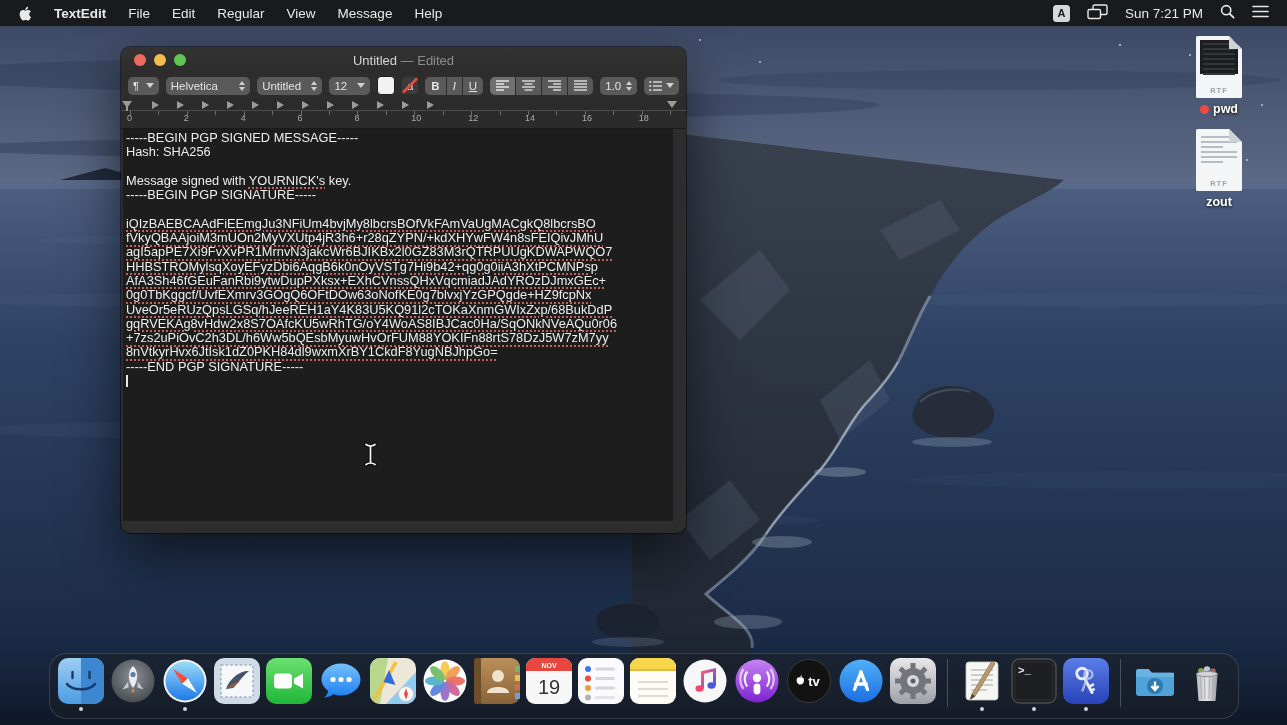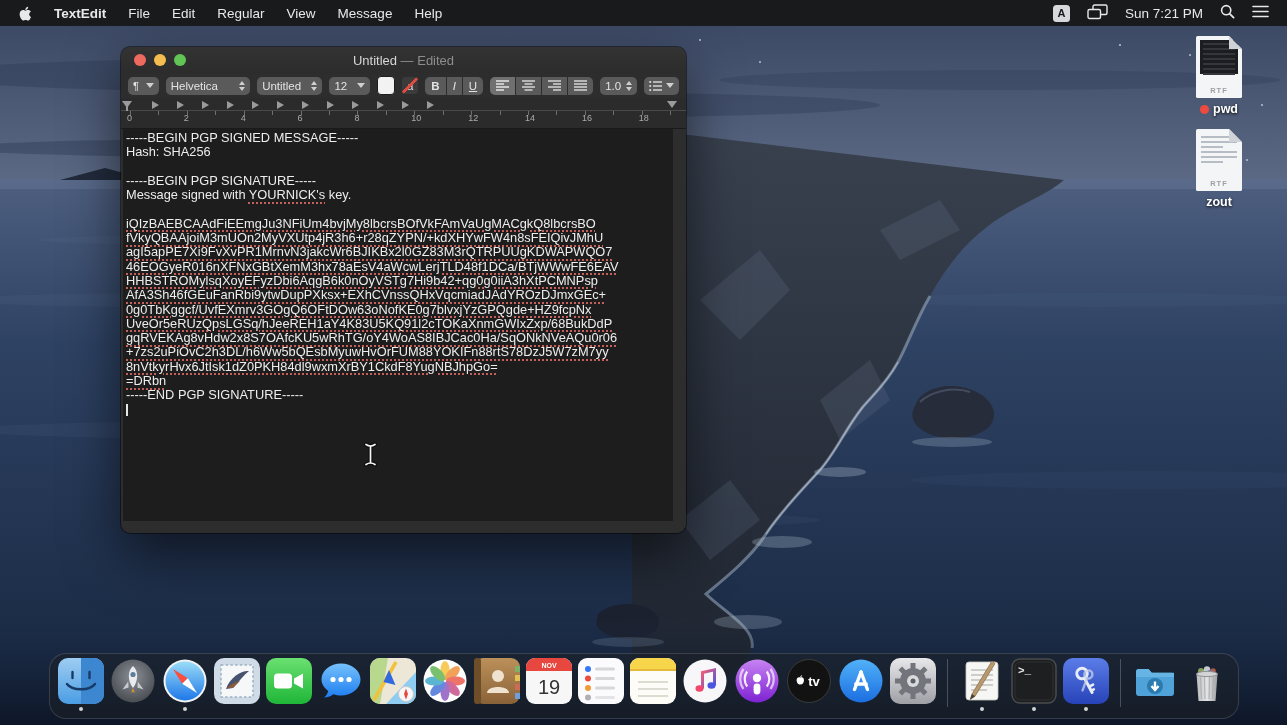--- a/index.html
+++ b/index.html
@@ -396,35 +396,33 @@
         <span class="tabstop" style="left: 306px;"></span>
         <span class="indent" style="left: 1px; top: 3px;"></span>
         <span style="position: absolute; left: 5px; top: 8px; width: 2px; height: 5px; background: rgb(155, 155, 155);"></span>
         <span class="indent" style="left: 546px; top: 3px;"></span>
       </div>
     <div id="content">
       <div id="editor">
           <div class="line"><span>-----BEGIN PGP SIGNED MESSAGE-----</span></div>
           <div class="line"><span>Hash: SHA256</span></div>
           <div class="line">&nbsp;</div>
+          <div class="line"><span>Message signed with </span><span class="mis">YOURNICK's</span><span> key.</span></div>
           <div class="line"><span>-----BEGIN PGP SIGNATURE-----</span></div>
-          <div class="line"><span>Message signed with </span><span class="mis">YOURNICK's</span><span> key.</span></div>
           <div class="line">&nbsp;</div>
           <div class="line"><span class="mis">iQIzBAEBCAAdFiEEmgJu3NFiUm4bvjMy8lbcrsBOfVkFAmVaUgMACgkQ8lbcrsBO</span></div>
           <div class="line"><span class="mis">fVkyQBAAjoiM3mUOn2MyVXUtp4jR3h6+r28qZYPN/+kdXHYwFW4n8sFEIQivJMhU</span></div>
           <div class="line"><span class="mis">agI5apPE7Xi9FvXvPR1MrnvN3jakcWr6BJIKBx2l0GZ83M3rQTRPUUgKDWAPWQO7</span></div>
-          <div class="line"><span class="mis">46EOGyeR016nXFNxGBtXemM3hx78aEsV4aWcwLerjTLD48f1DCa/BTjWWwFE6EAV</span></div>
           <div class="line"><span class="mis">HHBSTROMylsqXoyEFyzDbi6AqgB6k0nOyVSTg7Hi9b42+qg0g0iiA3hXtPCMNPsp</span></div>
           <div class="line"><span class="mis">AfA3Sh46fGEuFanRbi9ytwDupPXksx+EXhCVnssQHxVqcmiadJAdYROzDJmxGEc+</span></div>
           <div class="line"><span class="mis">0g0TbKggcf/UvfEXmrv3GOgQ6OFtDOw63oNofKE0g7blvxjYzGPQgde+HZ9fcpNx</span></div>
           <div class="line"><span class="mis">UveOr5eRUzQpsLGSq/hJeeREH1aY4K83U5KQ91l2cTOKaXnmGWIxZxp/68BukDdP</span></div>
           <div class="line"><span class="mis">gqRVEKAg8vHdw2x8S7OAfcKU5wRhTG/oY4WoAS8IBJCac0Ha/SqONkNVeAQu0r06</span></div>
           <div class="line"><span class="mis">+7zs2uPiOvC2h3DL/h6Ww5bQEsbMyuwHvOrFUM88YOKIFn88rtS78DzJ5W7zM7yy</span></div>
           <div class="line"><span class="mis">8nVtkyrHvx6JtIsk1dZ0PKH84dl9wxmXrBY1CkdF8YugNBJhpGo=</span></div>
-          <div class="line"><span class="mis">=DRbn</span></div>
           <div class="line"><span>-----END PGP SIGNATURE-----</span></div>
           <div class="line"><span id="caret"></span></div>
         </div>
     </div>
   </div>
 
   <div id="dock">
       <div class="ditem">
         <svg viewBox="0 0 46 46">
           <defs>

